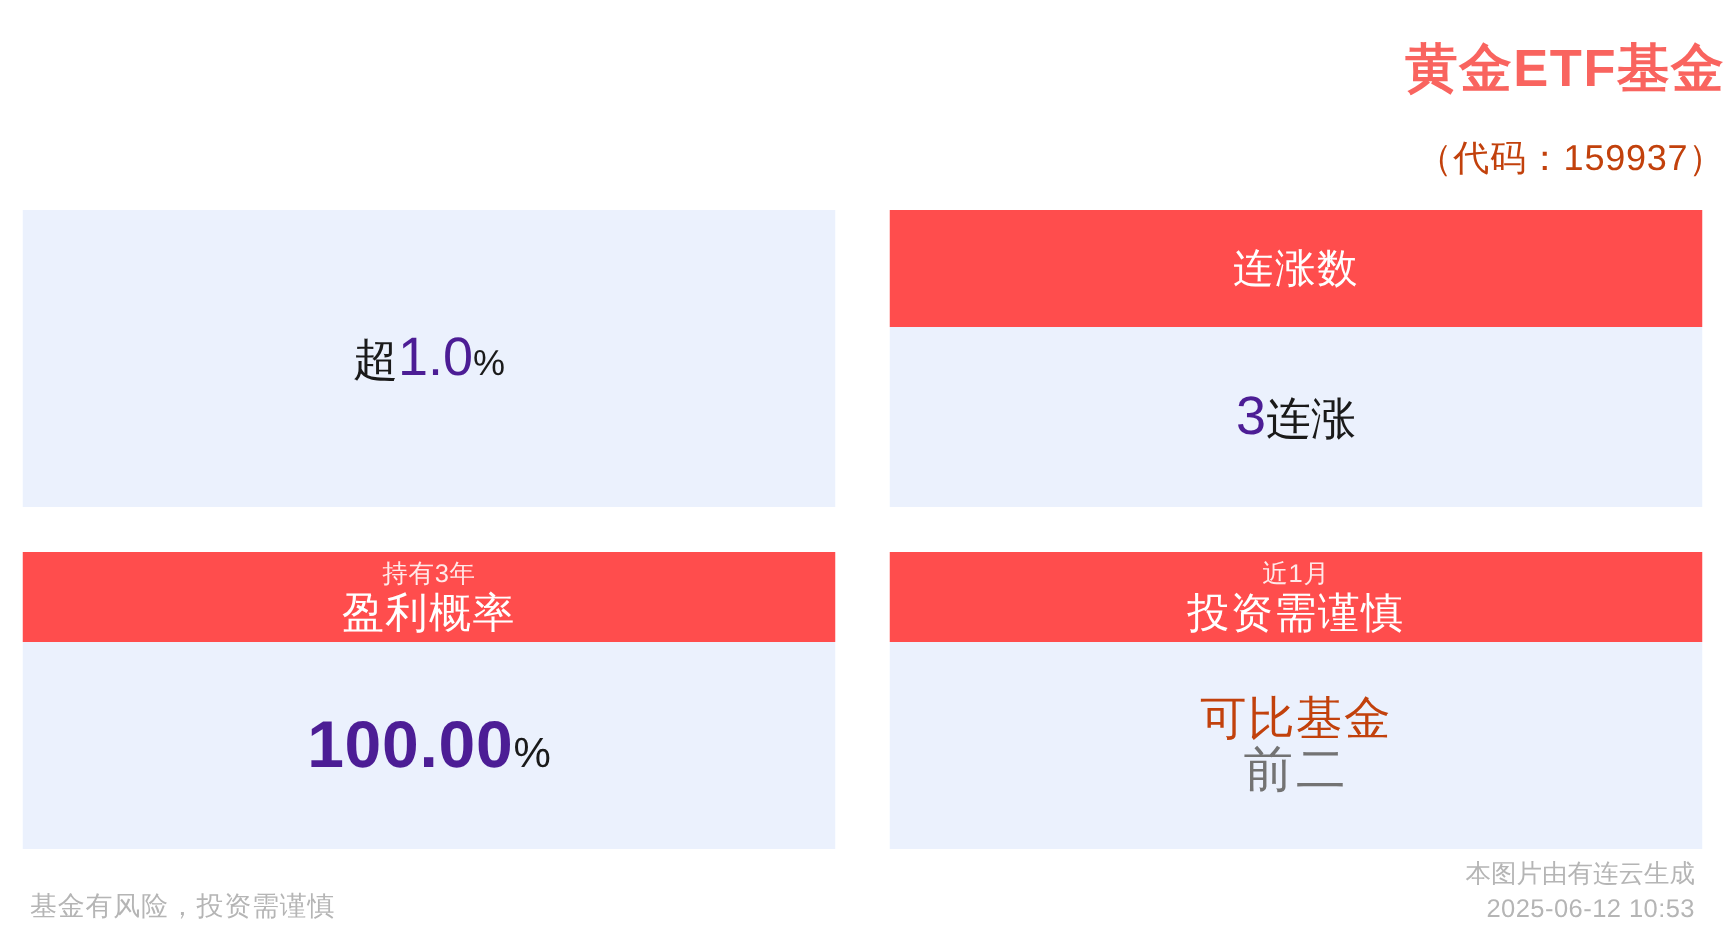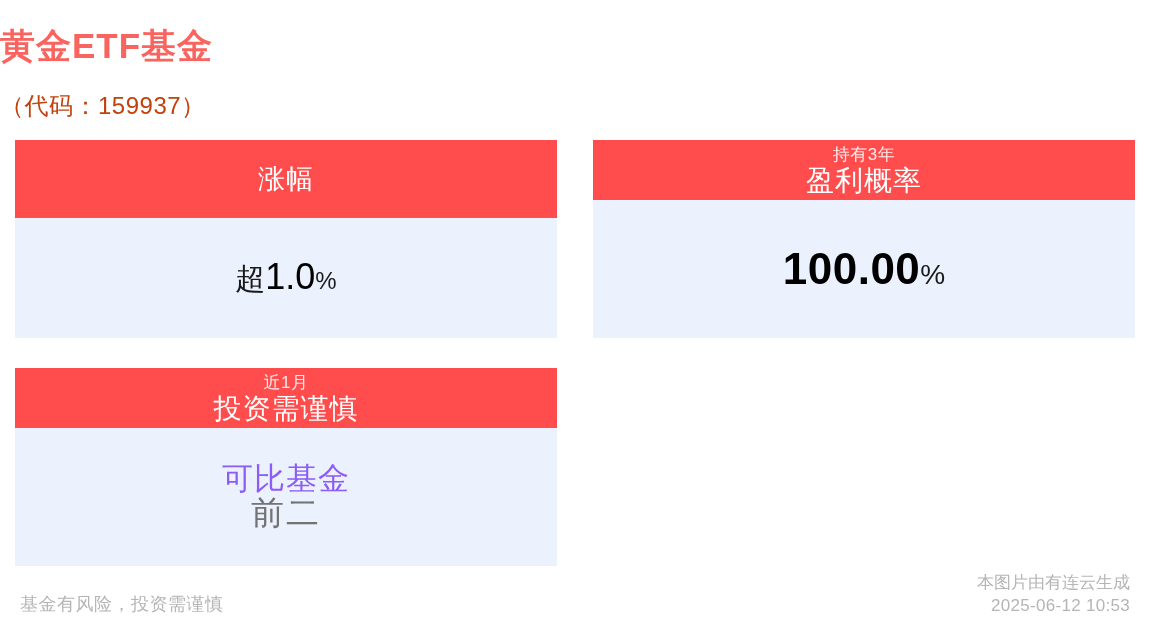--- a/index.html
+++ b/index.html
@@ -11,21 +11,21 @@
     height: 632px;
     background: #FFFFFF;
     font-family: "Liberation Sans", "DejaVu Sans", sans-serif;
     overflow: hidden;
     position: relative;
   }
 
   
   .page-header {
     width: 100%;
-    text-align: left;
+    text-align: right;
     padding-top: 26px;
     box-sizing: border-box;
   }
   .fund-title {
     font-size: 35px;
     font-weight: bold;
     color: #F9645F;
     letter-spacing: 1px;
     line-height: 1.15;
     margin: 0;
@@ -94,40 +94,40 @@
     display: flex;
     align-items: baseline;
     justify-content: center;
     white-space: nowrap;
   }
   .v-dark {
     color: #1A1A1A;
     font-size: 30px;
   }
   .v-red {
-    color: #000000;
+    color: #4c1d95;
     font-size: 36px;
   }
   .v-unit {
     color: #1A1A1A;
     font-size: 24px;
   }
   
   .value-line.big .v-red  { font-size: 44px; letter-spacing: 0.5px; font-weight: bold; }
   .value-line.big .v-unit { font-size: 28px; }
 
   
   .value-stack {
     display: flex;
     flex-direction: column;
     align-items: center;
     line-height: 1.06;
   }
   .value-stack .line-dark {
-    color: #8b5cf6;
+    color: #c2410c;
     font-size: 31px;
     letter-spacing: 1px;
   }
   .value-stack .line-red {
     color: #737373;
     font-size: 33px;
     letter-spacing: 2px;
   }
 
   
@@ -165,32 +165,40 @@
 <body>
 
 <div class="page-header">
   <div class="fund-title">黄金ETF基金</div>
   <div class="fund-code">（代码：159937）</div>
 </div>
 
 <div class="card-grid">
 
   <div class="stat-card simple">
-    <div class="card-header">
-      <div class="card-title">涨幅</div>
-    </div>
     <div class="card-body">
       <div class="value-line">
         <span class="v-dark">超</span>
         <span class="v-red">1.0</span>
         <span class="v-unit">%</span>
       </div>
     </div>
   </div>
 
+  <div class="stat-card simple">
+    <div class="card-header">
+      <div class="card-title">连涨数</div>
+    </div>
+    <div class="card-body">
+      <div class="value-line">
+        <span class="v-red">3</span>
+        <span class="v-dark">连涨</span>
+      </div>
+    </div>
+  </div>
 
   <div class="stat-card dual">
     <div class="card-header">
       <div class="card-sublabel">持有3年</div>
       <div class="card-title">盈利概率</div>
     </div>
     <div class="card-body">
       <div class="value-line big">
         <span class="v-red">100.00</span>
         <span class="v-unit">%</span>

